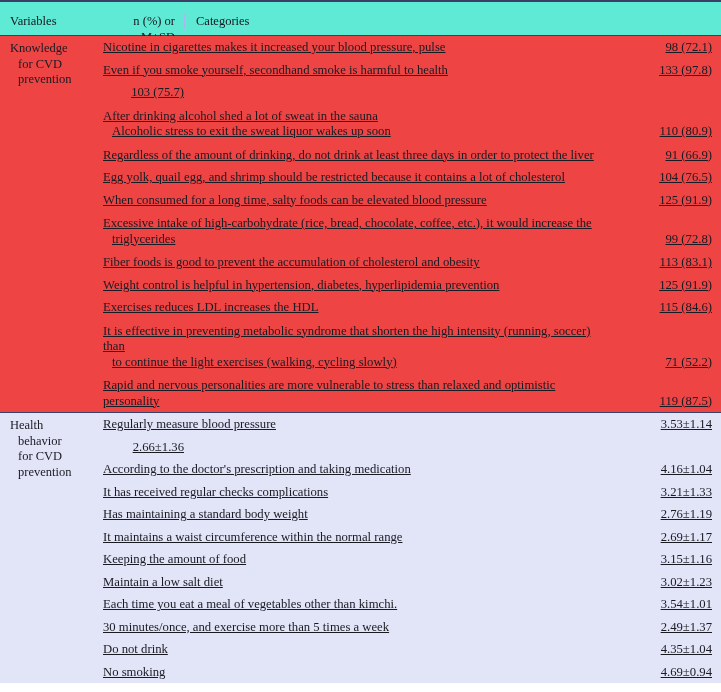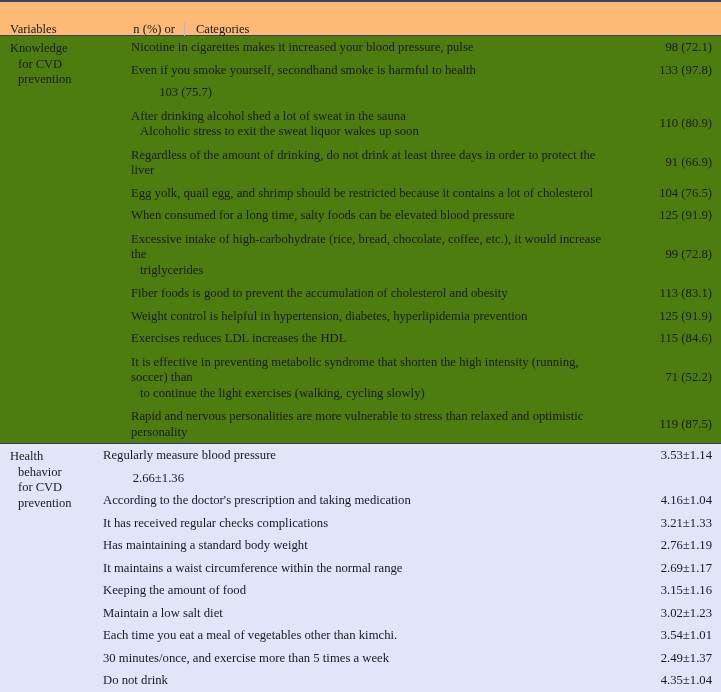--- a/index.html
+++ b/index.html
@@ -16,28 +16,28 @@
   }
   .table-wrap {
     position: relative;
     width: 721px;
     height: 692px;
     box-sizing: border-box;
   }
   
   .thead {
     position: relative;
-    background: #fdba74;
+    background: #5eead4;
     border-top: 2px solid #3a3f66;
     border-bottom: 1.5px solid #3a3f66;
     height: 36px;
     box-sizing: border-box;
     display: flex;
     align-items: flex-start;
-    padding-top: 20px;
+    padding-top: 12px;
   }
   .th {
     font-size: 12.5px;
     line-height: 15px;
     color: #16161f;
     box-sizing: border-box;
   }
   .th-variables {
     width: 92px;
     padding-left: 10px;
@@ -56,44 +56,45 @@
     line-height: 15.5px;
   }
   .th-value .l2 { display: block; }
 
   
   .section {
     display: flex;
     align-items: stretch;
     position: relative;
   }
-  .section-knowledge { background: #4d7c0f; gap: 28px; }
+  .section-knowledge { background: #ef4444; }
   .section-health {
     background: #e2e4f7;
     border-top: 1.5px solid #3a3f66;
   }
   .vcell {
     flex: 0 0 92px;
     width: 92px;
     box-sizing: border-box;
     padding-left: 10px;
     padding-top: 5px;
     font-size: 12.5px;
     line-height: 15.5px;
   }
   .vcell .ind { display: block; padding-left: 8px; }
   .rows {
     flex: 1 1 auto;
     min-width: 0;
   }
   .row {
     display: flex;
-    align-items: center;
+    align-items: flex-end;
     padding-top: 4px;
     padding-bottom: 3px;
+    text-decoration: underline;
   }
   .cat {
     flex: 1 1 auto;
     min-width: 0;
     padding-left: 11px;
     padding-right: 8px;
     font-size: 12.7px;
     line-height: 15.5px;
     text-indent: 0;
   }

